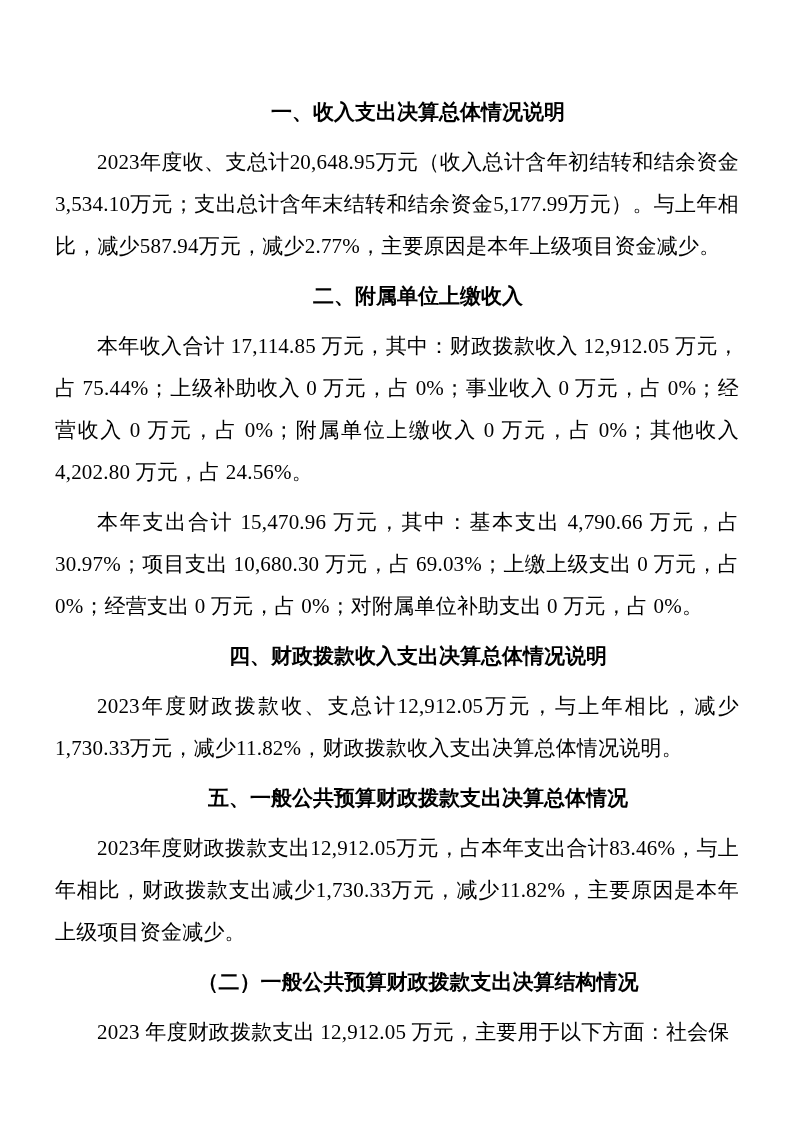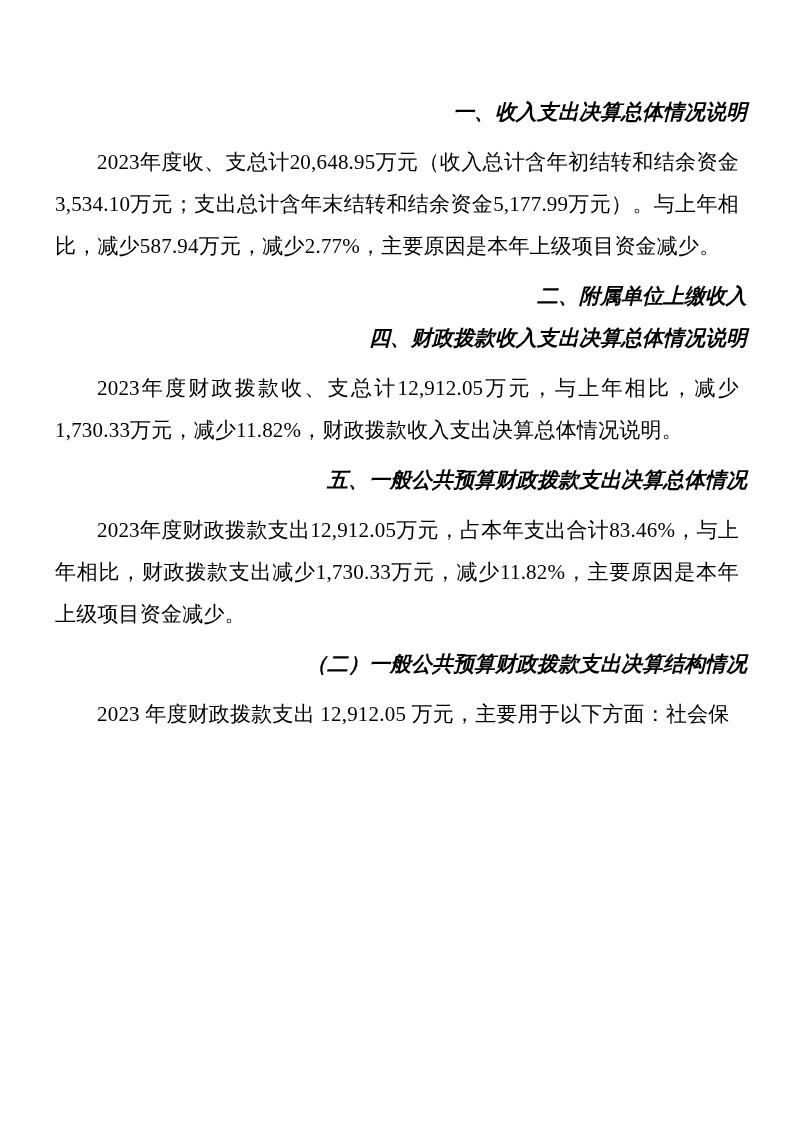--- a/index.html
+++ b/index.html
@@ -32,32 +32,33 @@
     text-indent: 2em;
     text-align: justify;
     text-justify: inter-ideograph;
     letter-spacing: 0.2px;
   }
   .heading {
     margin: 0;
     text-indent: 2em;
     font-weight: bold;
     font-family: "Liberation Sans", "DejaVu Sans", sans-serif;
-    text-align: right;
-    font-style: italic;
+    text-align: center;
   }
 </style>
 </head>
 <body style="background: rgb(255, 255, 255);">
 
 <div class="page">
   <div class="content" style="color: rgb(0, 0, 0);">
       <div class="heading">一、收入支出决算总体情况说明</div>
       <div class="para">2023年度收、支总计20,648.95万元（收入总计含年初结转和结余资金3,534.10万元；支出总计含年末结转和结余资金5,177.99万元）。与上年相比，减少587.94万元，减少2.77%，主要原因是本年上级项目资金减少。</div>
       <div class="heading">二、附属单位上缴收入</div>
+      <div class="para">本年收入合计 17,114.85 万元，其中：财政拨款收入 12,912.05 万元，占 75.44%；上级补助收入 0 万元，占 0%；事业收入 0 万元，占 0%；经营收入 0 万元，占 0%；附属单位上缴收入 0 万元，占 0%；其他收入 4,202.80 万元，占 24.56%。</div>
+      <div class="para">本年支出合计 15,470.96 万元，其中：基本支出 4,790.66 万元，占 30.97%；项目支出 10,680.30 万元，占 69.03%；上缴上级支出 0 万元，占 0%；经营支出 0 万元，占 0%；对附属单位补助支出 0 万元，占 0%。</div>
       <div class="heading">四、财政拨款收入支出决算总体情况说明</div>
       <div class="para">2023年度财政拨款收、支总计12,912.05万元，与上年相比，减少1,730.33万元，减少11.82%，财政拨款收入支出决算总体情况说明。</div>
       <div class="heading">五、一般公共预算财政拨款支出决算总体情况</div>
       <div class="para">2023年度财政拨款支出12,912.05万元，占本年支出合计83.46%，与上年相比，财政拨款支出减少1,730.33万元，减少11.82%，主要原因是本年上级项目资金减少。</div>
       <div class="heading">（二）一般公共预算财政拨款支出决算结构情况</div>
       <div class="para">2023 年度财政拨款支出 12,912.05 万元，主要用于以下方面：社会保</div>
     </div>
 </div>
 
 </body></html>

